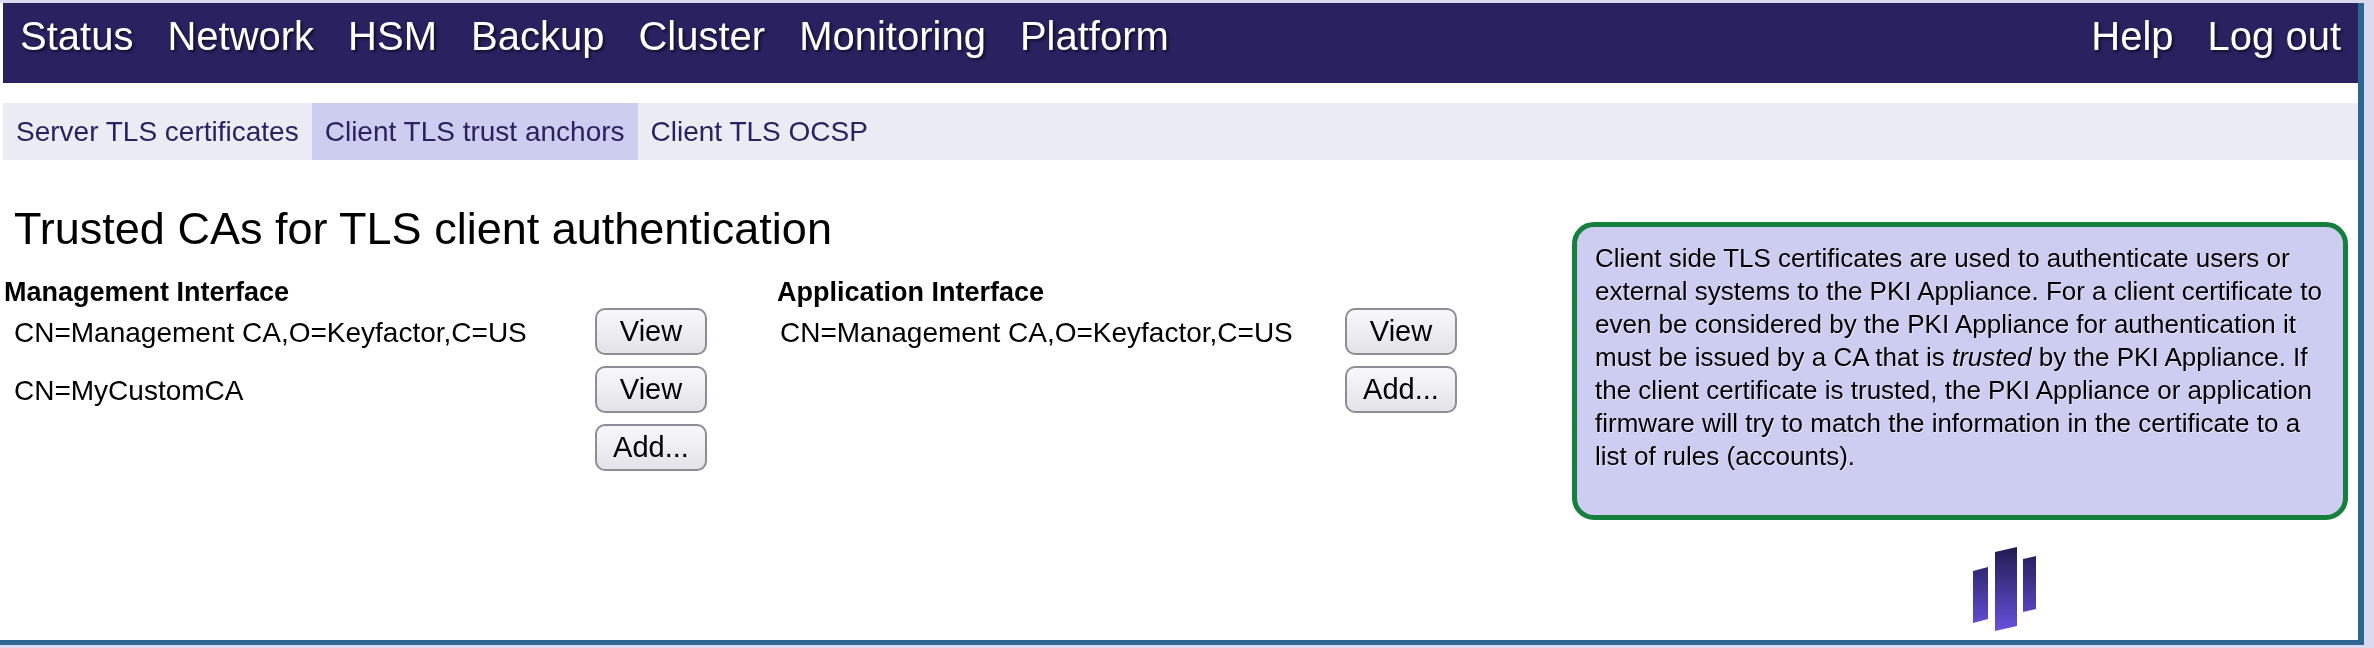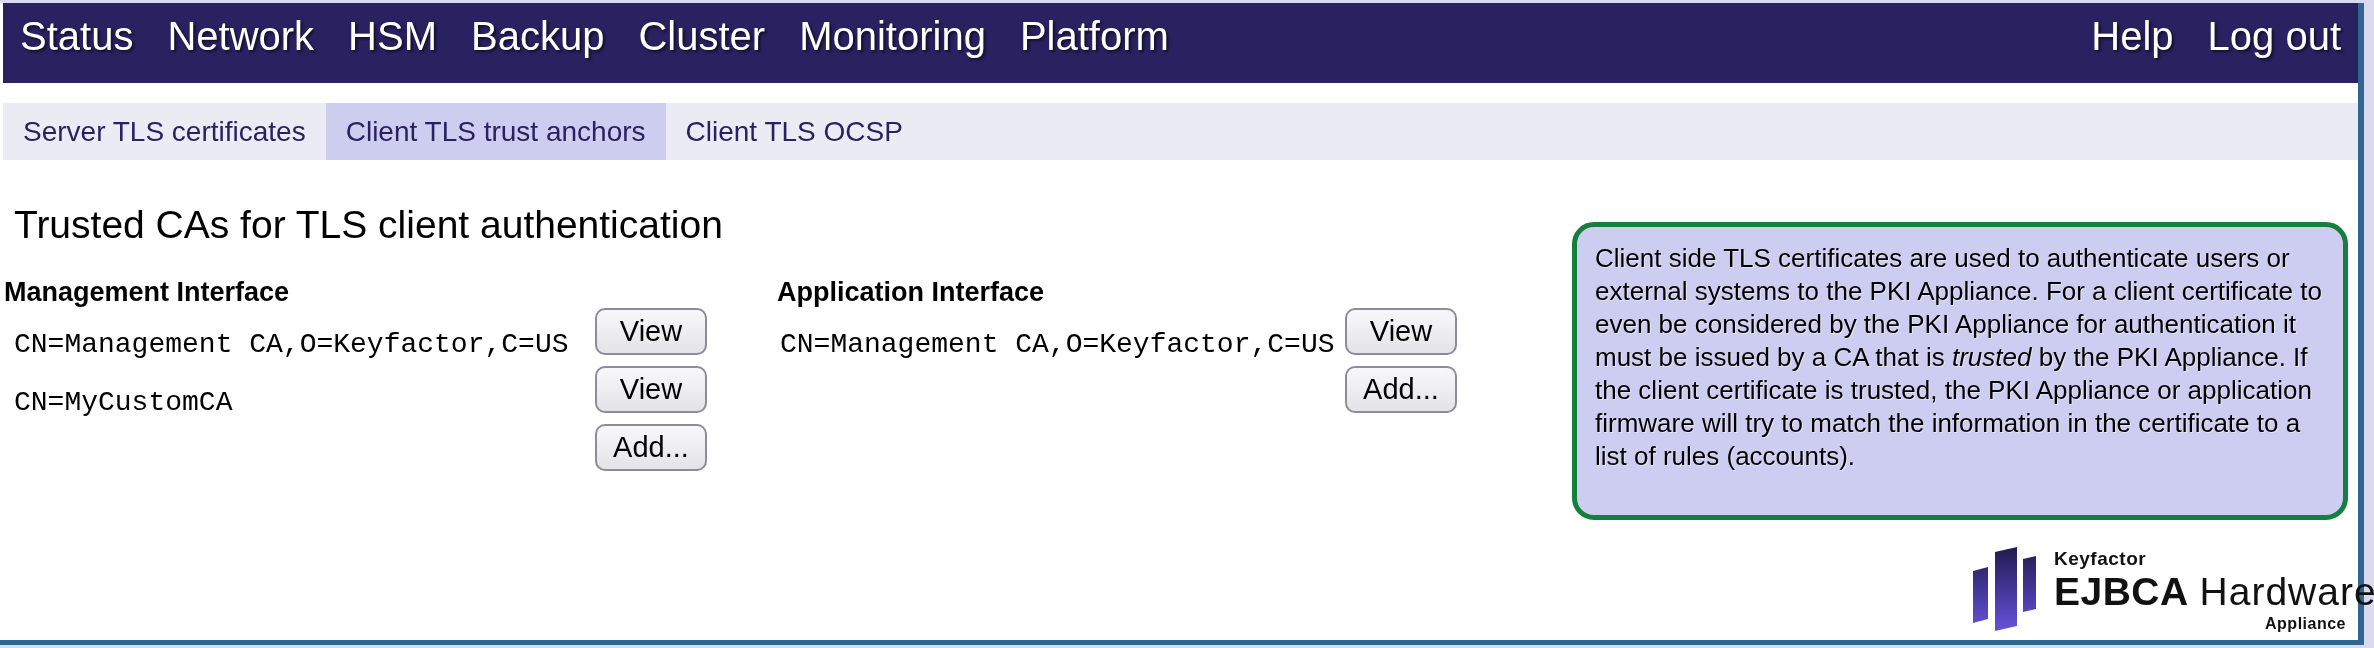--- a/index.html
+++ b/index.html
@@ -32,39 +32,39 @@
   }
   .topnav-spacer { flex:1; }
 
   
   .subnav {
     position:absolute; left:3px; top:103px; width:2355px; height:57px;
     background:#ebebf4; display:flex; align-items:stretch;
     color:#2a2161;
   }
   .subnav-item {
-    font-size:28px; padding:0 20px; display:flex; align-items:center;
+    font-size:28px; padding:0 13px; display:flex; align-items:center;
     cursor:pointer; white-space:nowrap; color:#2a2161;
   }
   .subnav-item.active { background:#cdcdf0; }
 
   
   .page-title {
     position:absolute; left:14px; top:203px;
-    font-size:39px; font-weight:400; color:#000;
+    font-size:45px; font-weight:400; color:#000;
   }
   .section-heading {
     position:absolute; font-size:27px; font-weight:700; color:#000;
   }
   .sec-mgmt-heading { left:4px; top:277px; }
   .sec-app-heading  { left:777px; top:277px; }
 
   .cert-text {
-    position:absolute; font-family:Liberation Mono, monospace;
-    font-size:28px; color:#000; white-space:nowrap;margin-top:12px;
+    position:absolute; font-family:Liberation Sans, sans-serif;
+    font-size:28px; color:#000; white-space:nowrap;
   }
   .mgmt-cert-1 { left:14px;  top:317px; }
   .mgmt-cert-2 { left:14px;  top:375px; }
   .app-cert-1  { left:780px; top:317px; }
 
   .btn {
     position:absolute; width:112px; height:47px;
     border:2px solid #8d8d98; border-radius:10px;
     background:linear-gradient(180deg,#f8f8fa 0%,#ededf0 55%,#e3e3e8 100%);
     font-family:"Liberation Sans", sans-serif;
@@ -146,18 +146,13 @@
     <defs>
       <linearGradient id="barGrad" x1="0" y1="0" x2="0" y2="90" gradientUnits="userSpaceOnUse">
         <stop offset="0" stop-color="#201a4e"></stop>
         <stop offset="1" stop-color="#6b55e6"></stop>
       </linearGradient>
     </defs>
     <polygon points="3,25 18,21 18,73 3,77" fill="url(#barGrad)"></polygon>
     <polygon points="25,6 47,1 47,80 25,85" fill="url(#barGrad)"></polygon>
     <polygon points="53,13 66,10 66,63 53,66" fill="url(#barGrad)"></polygon>
   </svg>
-  <div class="logo-text">
-    <div class="logo-brand">Keyfactor</div>
-    <div class="logo-product"><span class="b">EJBCA</span> <span class="r">Hardware</span></div>
-    <div class="logo-sub">Appliance</div>
-  </div>
 </div>
 
 </body></html>

